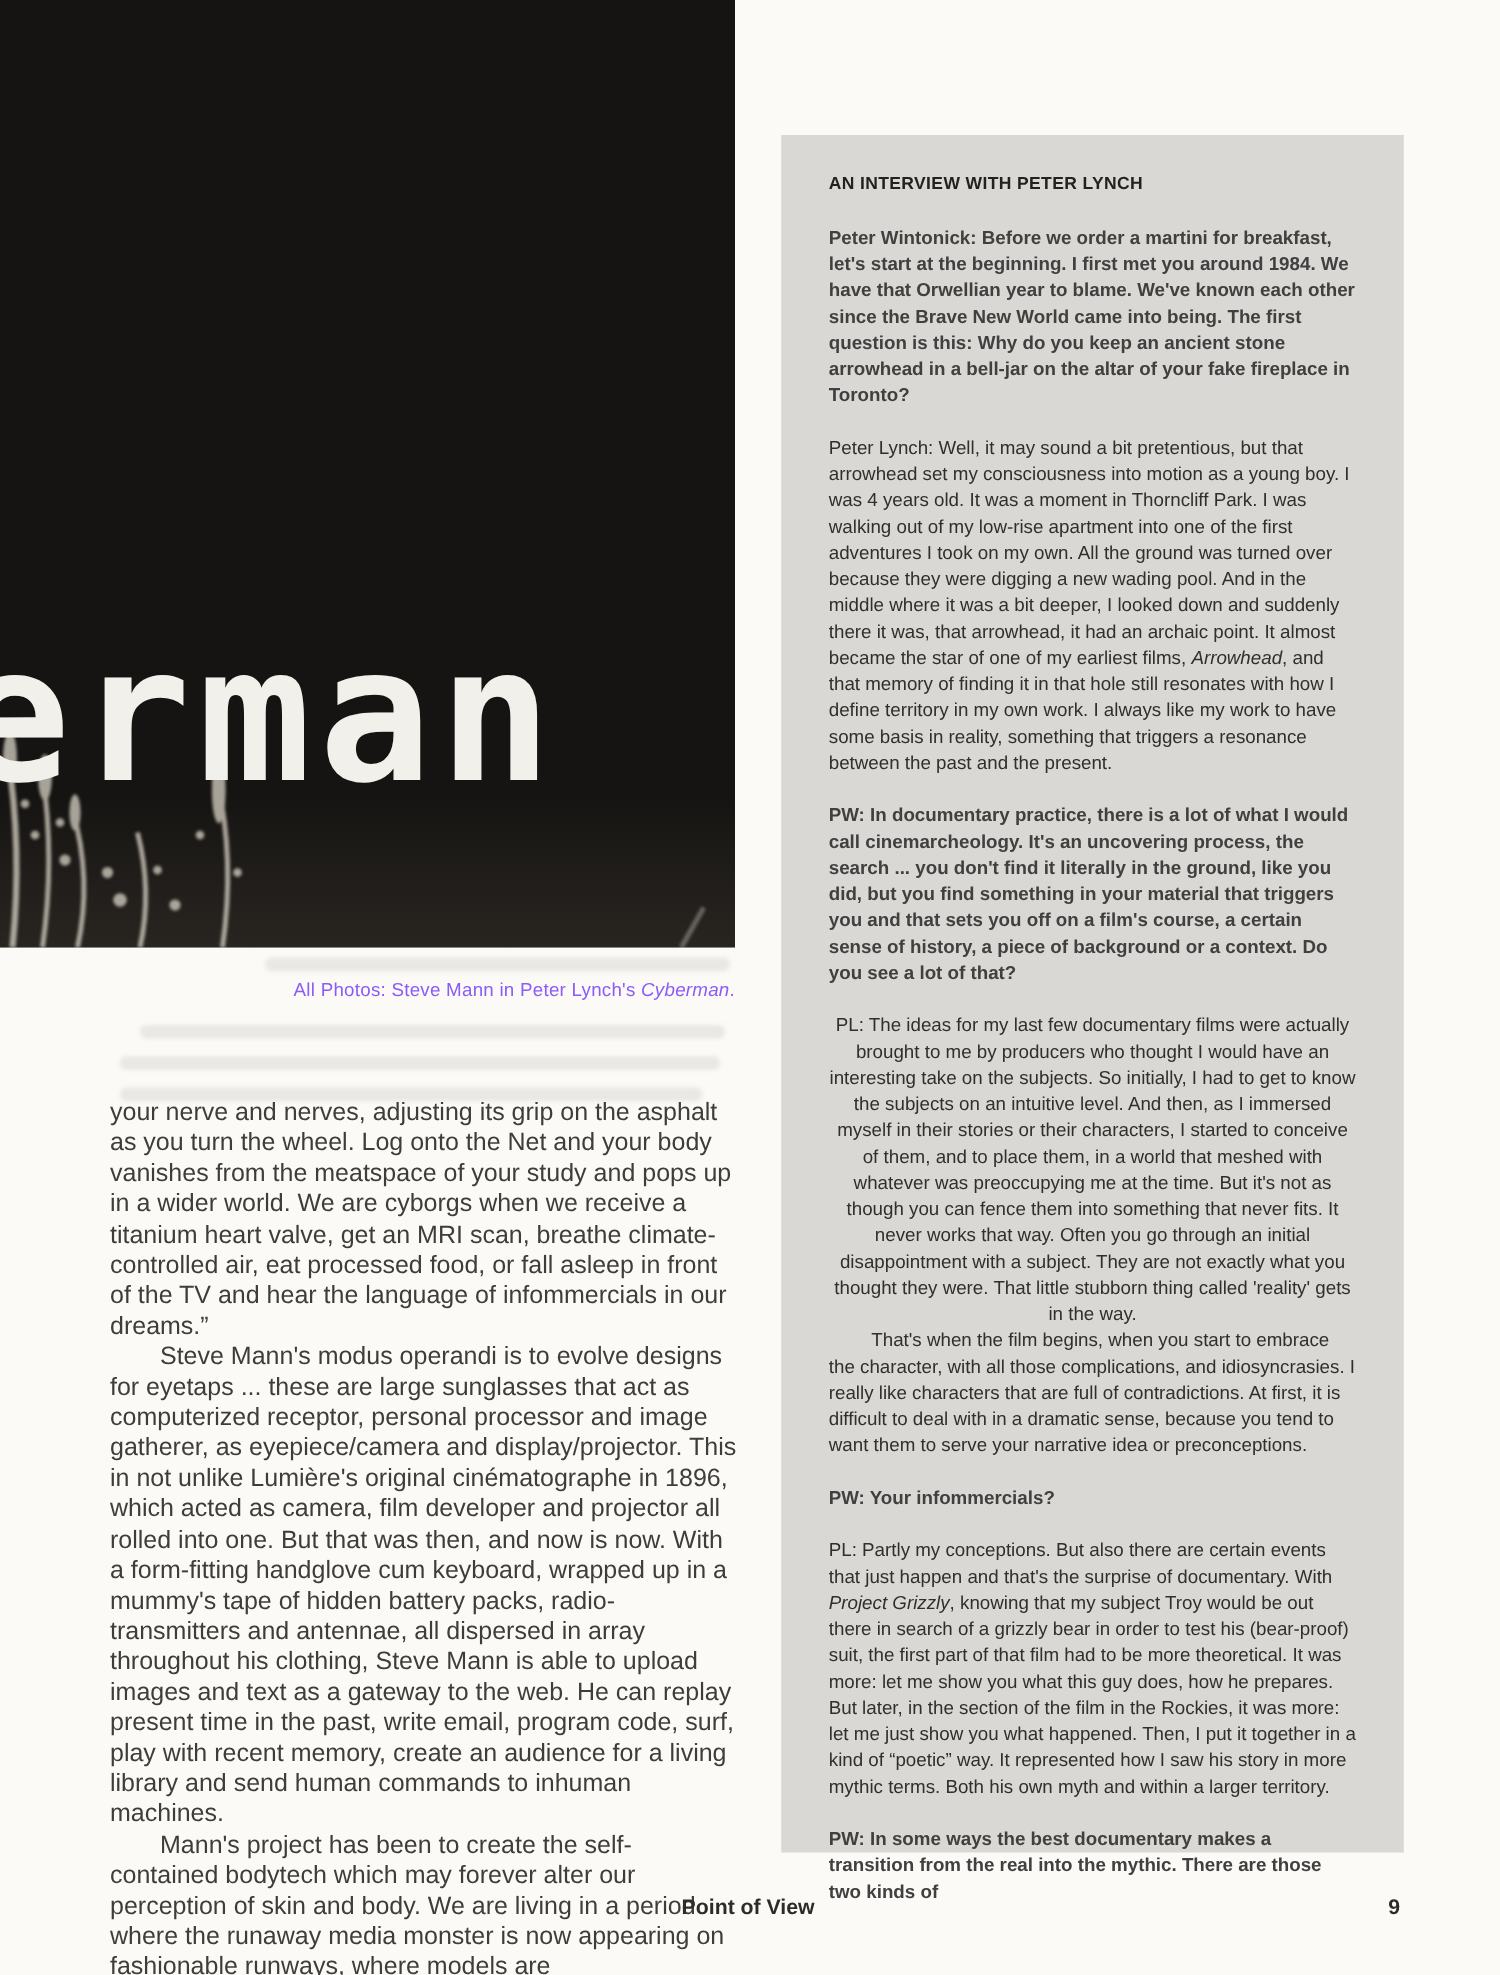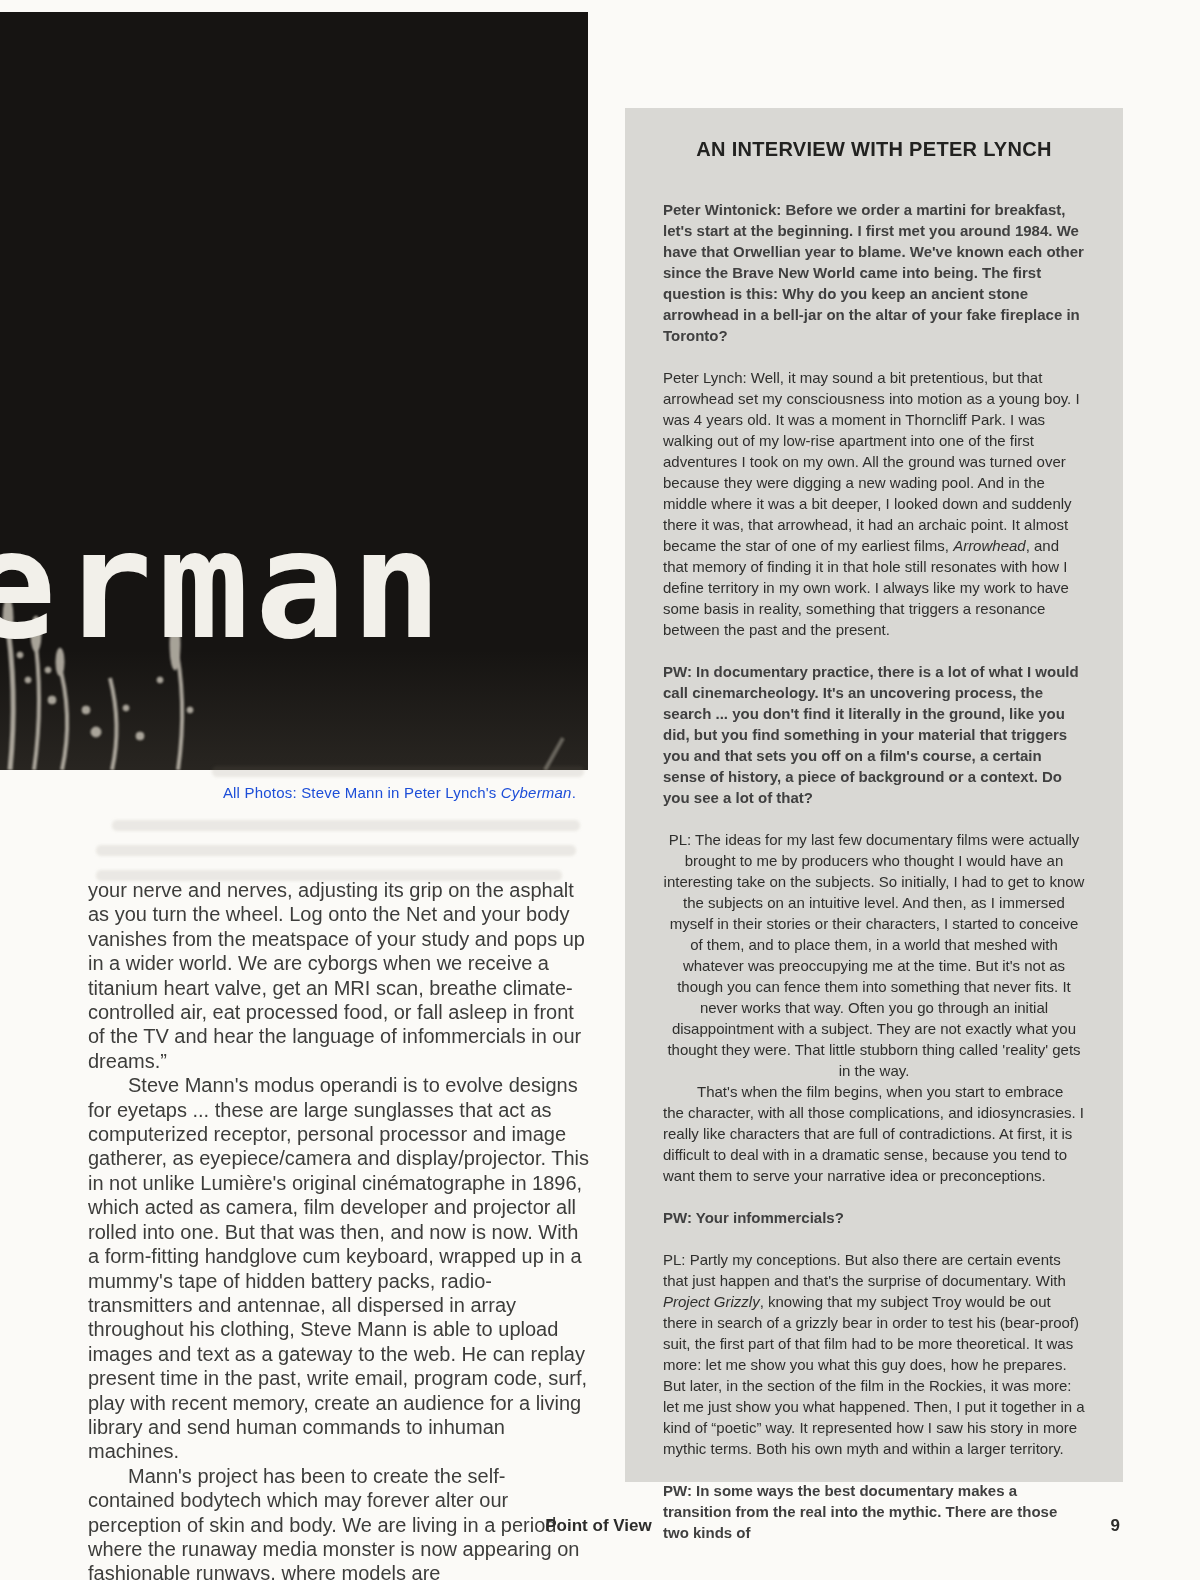--- a/index.html
+++ b/index.html
@@ -14,41 +14,41 @@
   body{
     width:1200px;height:1580px;position:relative;
     background:var(--page-bg);
     font-family:"Liberation Sans", sans-serif;
     color:var(--ink);
     overflow:hidden;
   }
 
   
   .photo-block{
-    position:absolute;left:0;top:12px;width:588px;height:758px;
+    position:absolute;left:0;top:0;width:588px;height:758px;
     background:var(--photo-bg);
     overflow:hidden;
   }
   .photo-block .haze{
     position:absolute;left:0;bottom:0;width:100%;height:120px;
     background:linear-gradient(to top, rgba(105,98,86,0.22), rgba(105,98,86,0));
   }
   .headline{
     position:absolute;left:-34px;top:498px;
     font-family:"DejaVu Sans Mono", monospace;
     font-weight:bold;font-size:150px;line-height:1;
     letter-spacing:6px;color:var(--headline-color);
     white-space:nowrap;
   }
   .grass{position:absolute;left:0;bottom:0;}
 
   
   .caption{
-    position:absolute;left:76px;top:784px;width:500px;
-    text-align:right;font-size:15px;color:#1d4ed8;letter-spacing:0.2px;
+    position:absolute;left:88px;top:784px;width:500px;
+    text-align:right;font-size:15px;color:#8b5cf6;letter-spacing:0.2px;
   }
   .caption .it{font-style:italic;}
 
   
   .ghost{
     position:absolute;height:11px;border-radius:5px;
     background:rgba(125,118,104,0.13);
     filter:blur(1.5px);
   }
 
@@ -61,22 +61,22 @@
   }
   .article p.indent{text-indent:40px;}
 
   
   .interview{
     position:absolute;left:625px;top:108px;width:498px;height:1374px;
     background:var(--box-bg);
     padding:30px 38px 28px 38px;
   }
   .interview h2{
-    margin:0 0 38px 0;text-align:center;
-    font-size:20px;letter-spacing:0.3px;color:#222220;
+    margin:0 0 26px 0;text-align:left;
+    font-size:14px;letter-spacing:0.3px;color:#222220;
   }
   .interview p{
     margin:0 0 21px 0;font-size:15px;line-height:21px;color:#2f2f2d;
   }
   .interview p.bold{font-weight:bold;color:#404040;}
   .interview p.indent{text-indent:34px;}
   .interview p.tight{margin-bottom:0;text-align:center;}
   .seg-bold{font-weight:normal;}
   .seg-italic{font-style:italic;margin-top:45px;}
 

